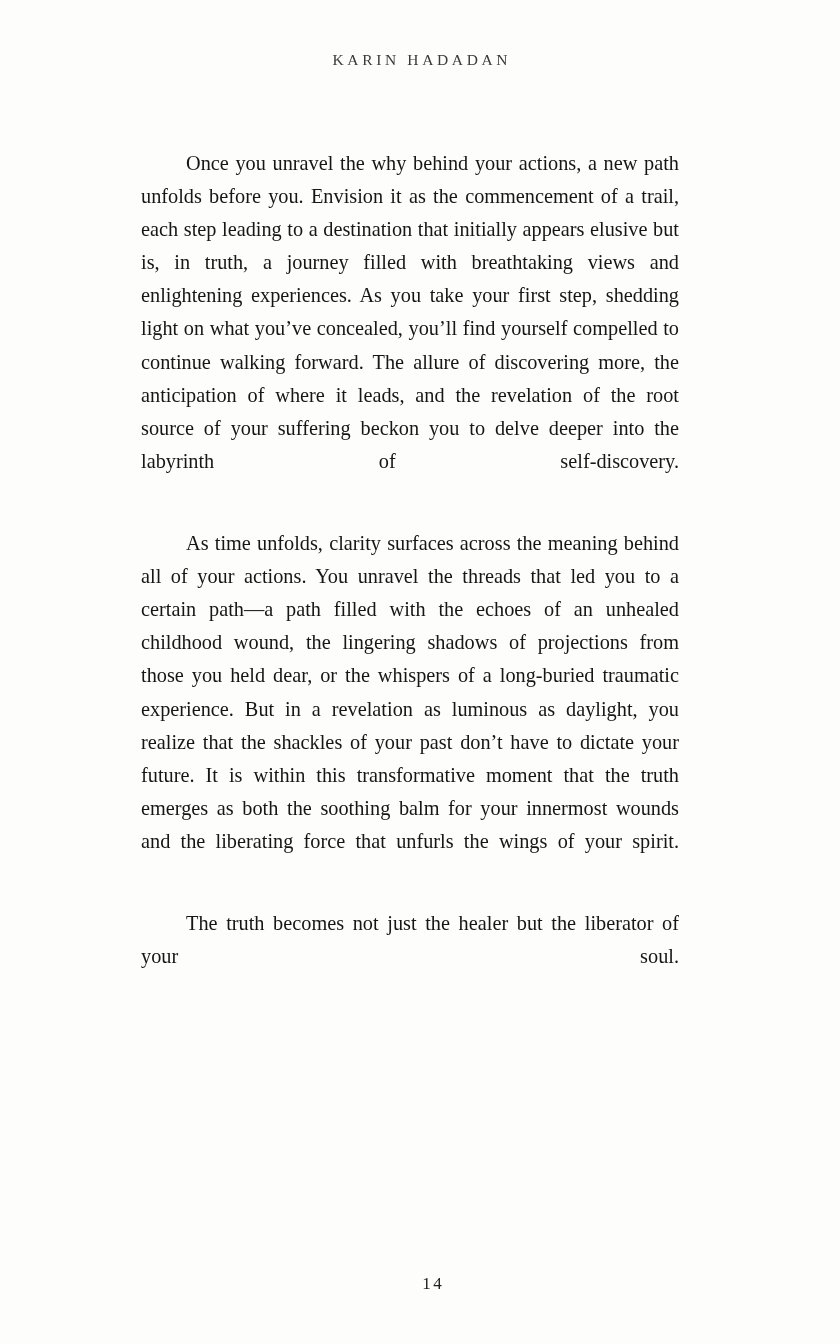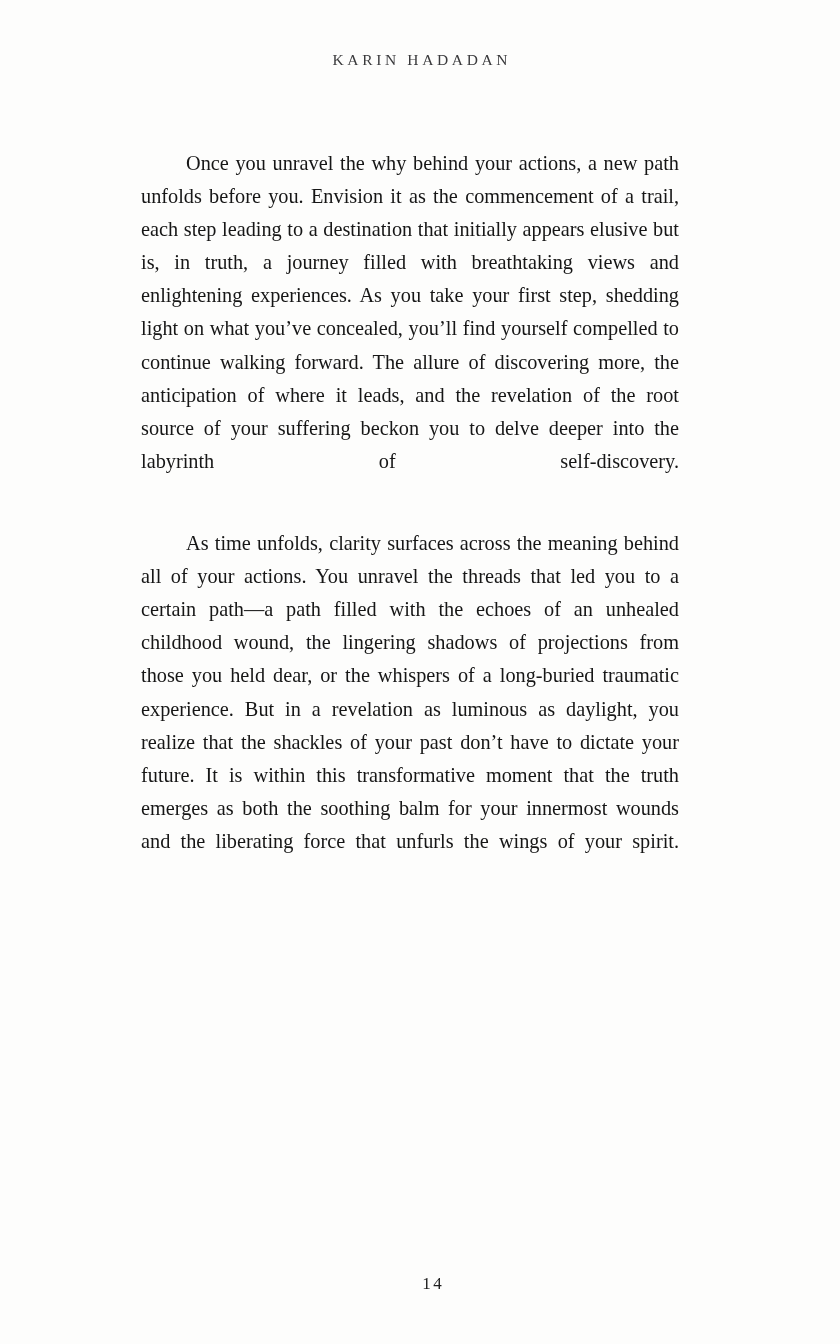--- a/index.html
+++ b/index.html
@@ -87,17 +87,18 @@
 </head>
 <body>
 
 <div class="page">
 
   <div class="running-head">KARIN HADADAN</div>
 
   <div class="textblock">
     <p class="para">Once you unravel the why behind your actions, a new path unfolds before you. Envision it as the commencement of a trail, each step leading to a destination that initially appears elusive but is, in truth, a journey filled with breathtaking views and enlightening experiences. As you take your first step, shedding light on what you’ve concealed, you’ll find yourself compelled to continue walking forward. The allure of discovering more, the anticipation of where it leads, and the revelation of the root source of your suffering beckon you to delve deeper into the labyrinth of self-discovery.</p>
     <p class="para">As time unfolds, clarity surfaces across the meaning behind all of your actions. You unravel the threads that led you to a certain path—a path filled with the echoes of an unhealed childhood wound, the lingering shadows of projections from those you held dear, or the whispers of a long-buried traumatic experience. But in a revelation as luminous as daylight, you realize that the shackles of your past don’t have to dictate your future. It is within this transformative moment that the truth emerges as both the soothing balm for your innermost wounds and the liberating force that unfurls the wings of your spirit.</p>
+    <p class="para">The truth becomes not just the healer but the liberator of your soul.</p>
   </div>
 
   <div class="folio">14</div>
 
 </div>
 
 </body></html>

